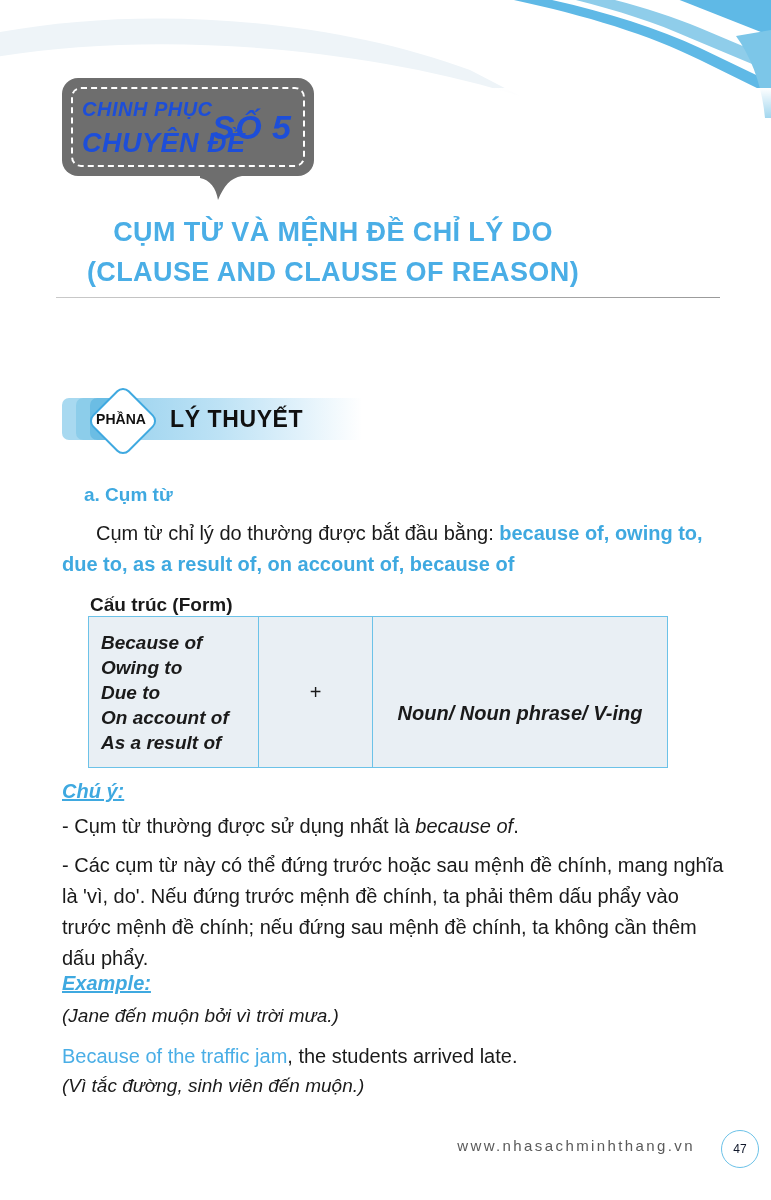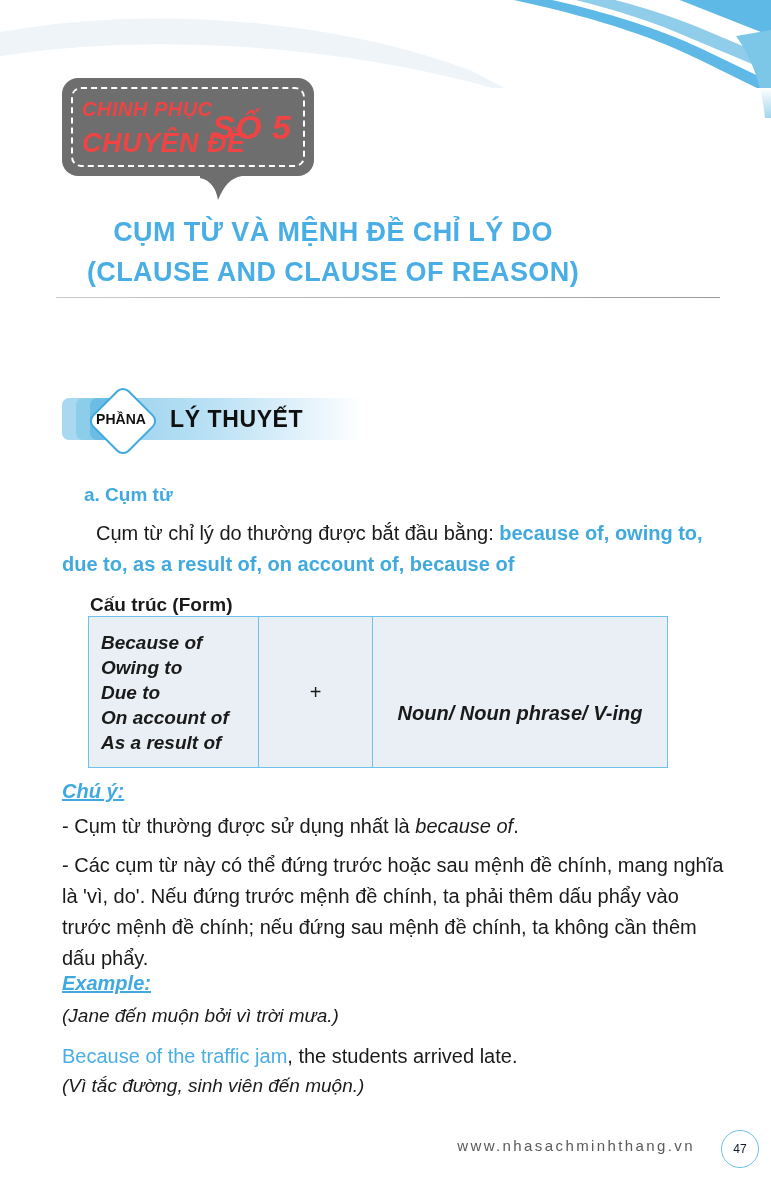--- a/index.html
+++ b/index.html
@@ -48,21 +48,21 @@
   #chapter-bubble .bubble-tail {
     position: absolute;
     left: 138px;
     top: 92px;
     width: 42px;
     height: 36px;
   }
   #chapter-bubble .bubble-text {
     position: absolute;
     inset: 0;
-    color: #ef4444;
+    color: #1d4ed8;
     font-weight: bold;
     font-style: italic;
     letter-spacing: 0.5px;
   }
   .cp-line1 {
     position: absolute;
     left: 20px; top: 20px;
     font-size: 20px;
   }
   .cp-line2 {

